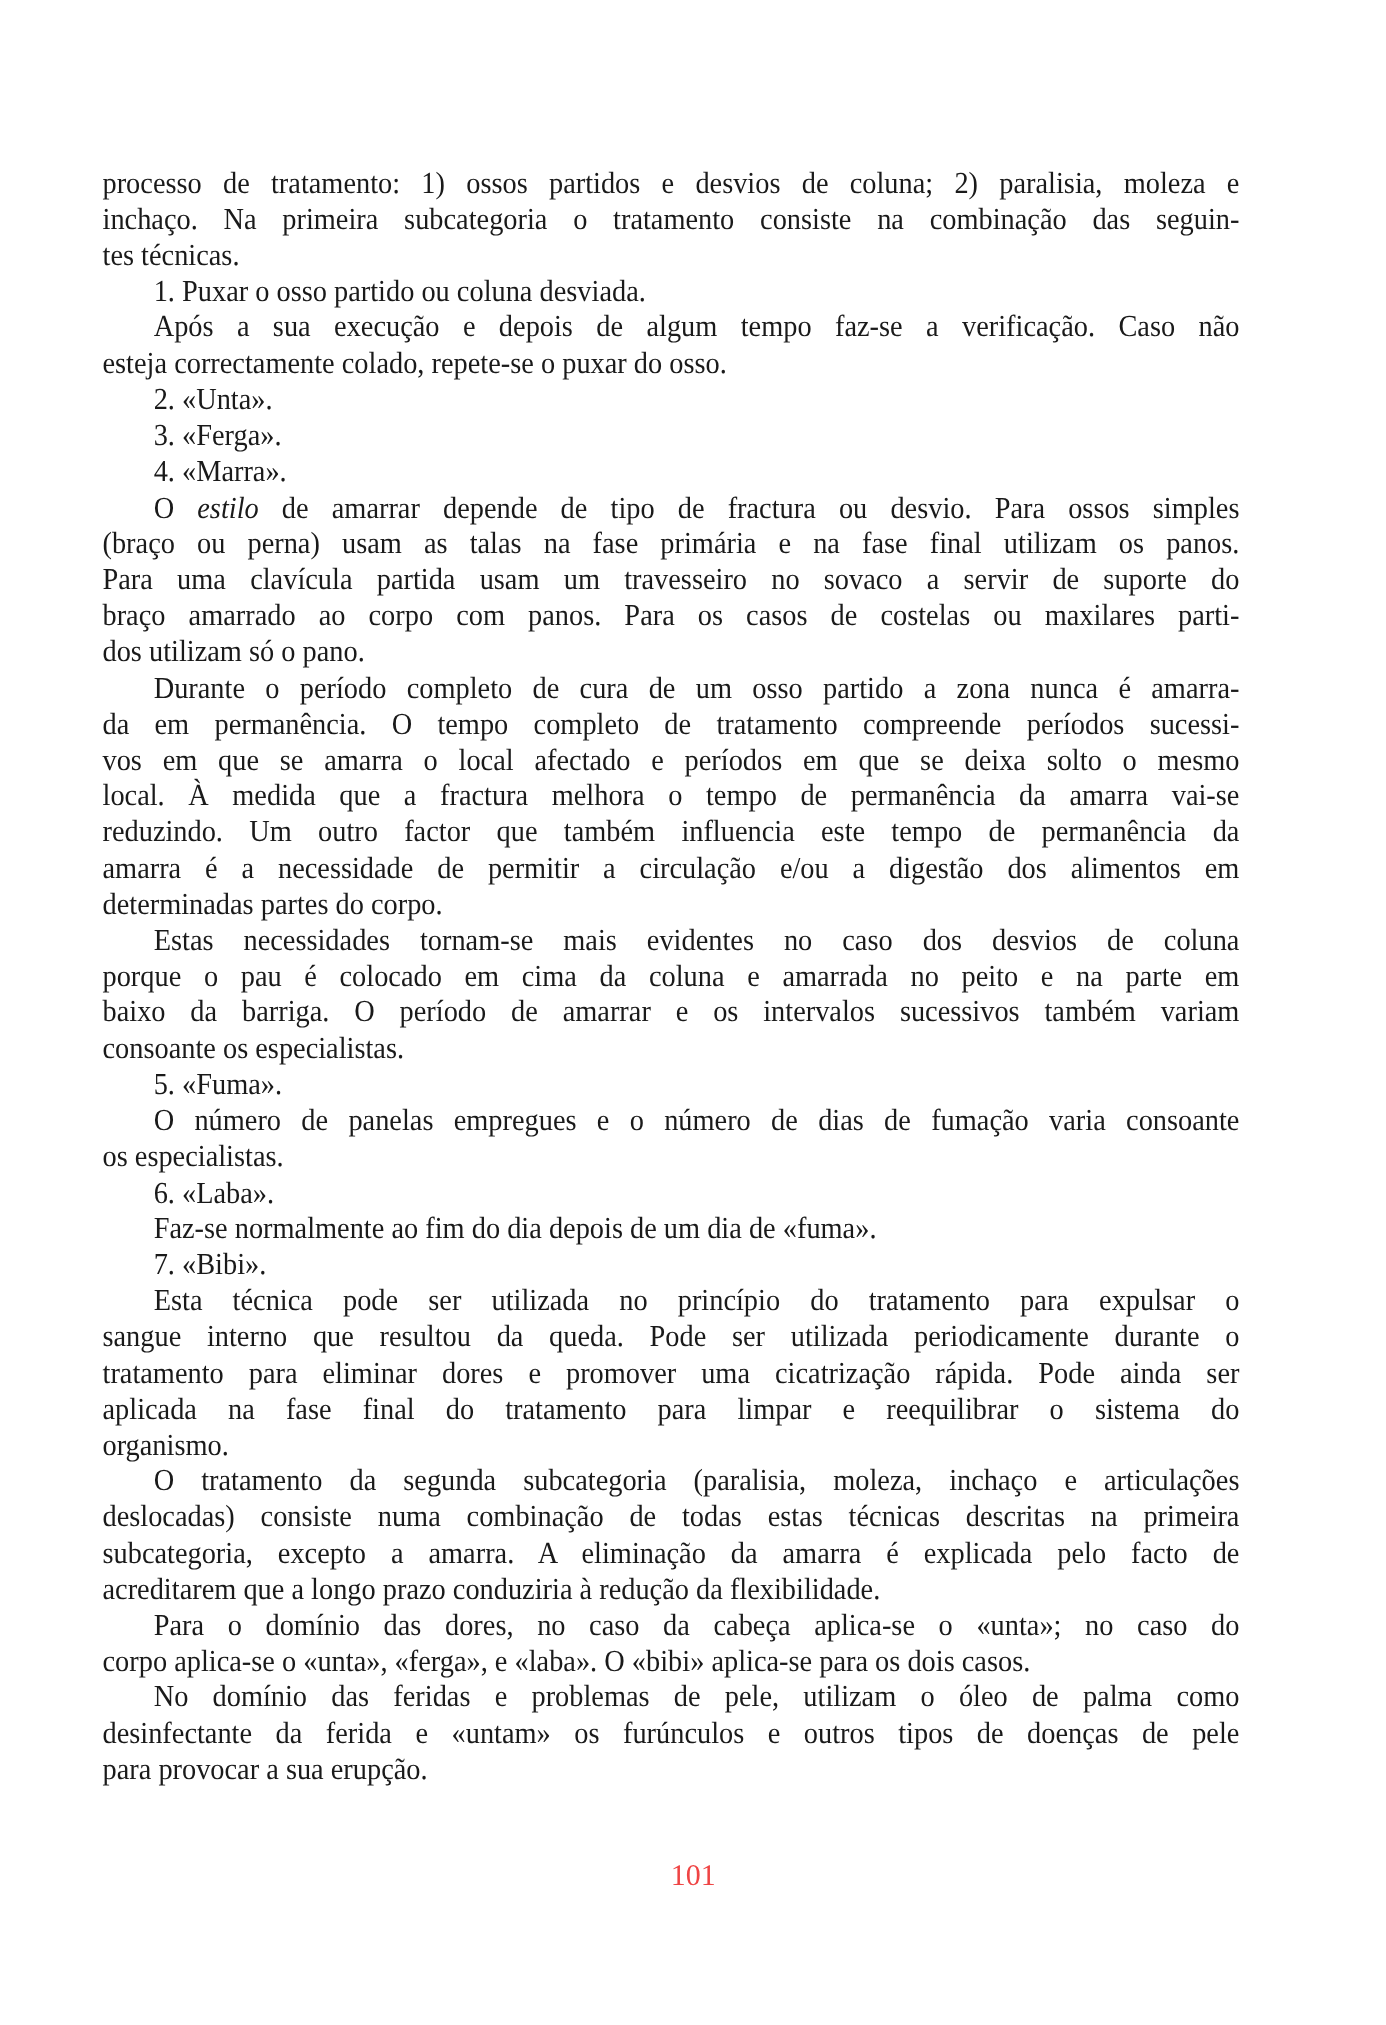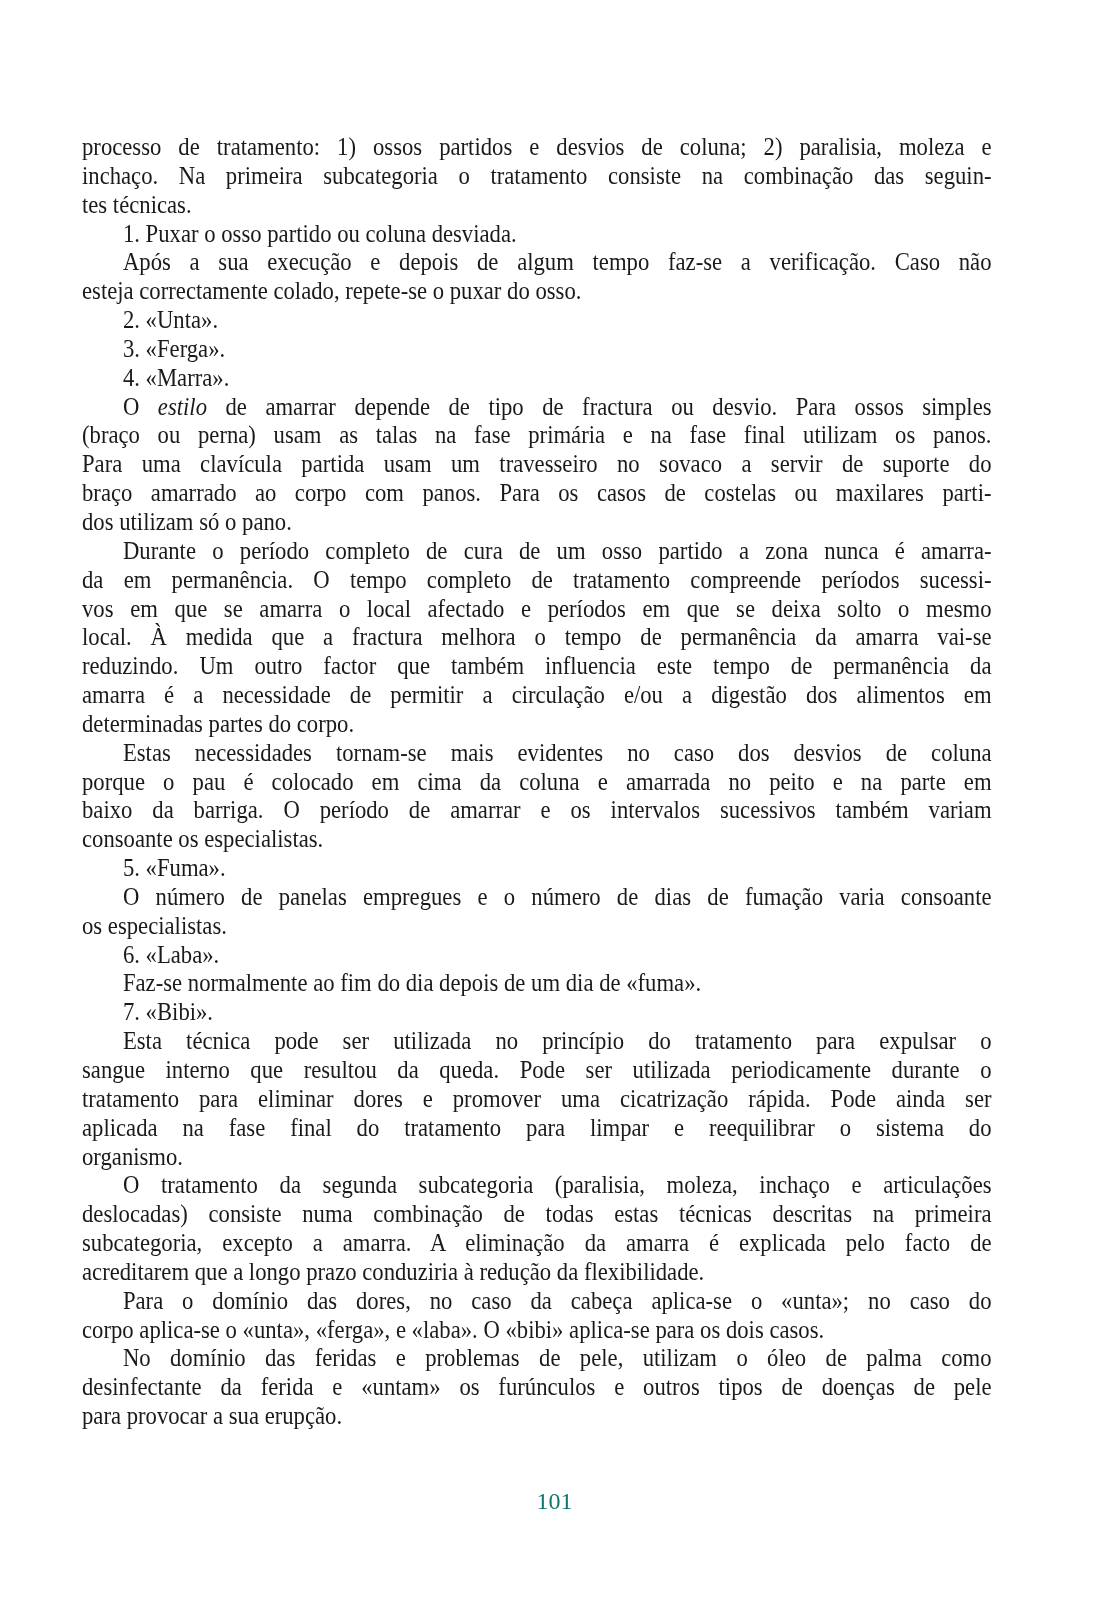--- a/index.html
+++ b/index.html
@@ -11,21 +11,21 @@
     transform: scaleX(0.93); transform-origin: 0 0;
   }
   .page .inner { width: 978px; }
   .ln { display: block; white-space: nowrap; text-align: justify; text-align-last: justify; height: 28.85px; }
   .ln.last { text-align-last: left; }
   .ind { padding-left: 44px; }
   .num { padding-left: 44px; text-align-last: left; }
   em { font-style: italic; }
   .pgnum {
     position: absolute; left: 0; width: 1109px; top: 1488px; text-align: center;
-    font-family: "Liberation Serif", "DejaVu Serif", serif; font-size: 24px; color: #0f766e;
+    font-family: "Liberation Serif", "DejaVu Serif", serif; font-size: 24px; color: #ef4444;
   }
 </style>
 </head>
 <body>
 
 <div class="page">
   <div class="inner">
 
     <span class="ln">processo de tratamento: 1) ossos partidos e desvios de coluna; 2) paralisia, moleza e</span>
     <span class="ln">inchaço. Na primeira subcategoria o tratamento consiste na combinação das seguin-</span>

